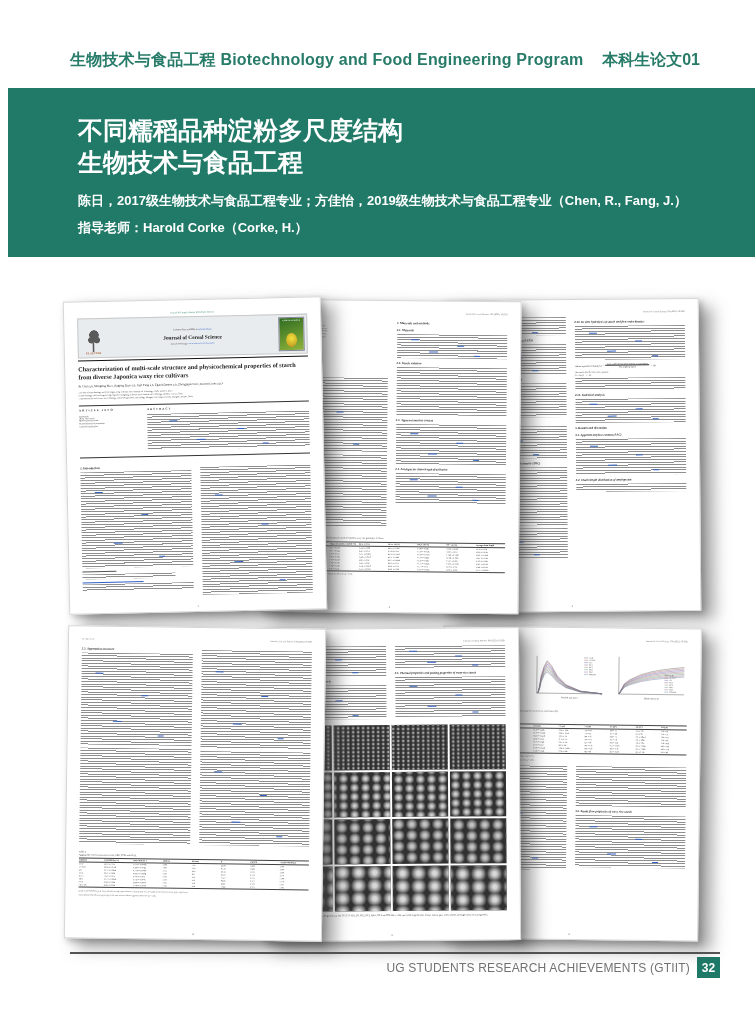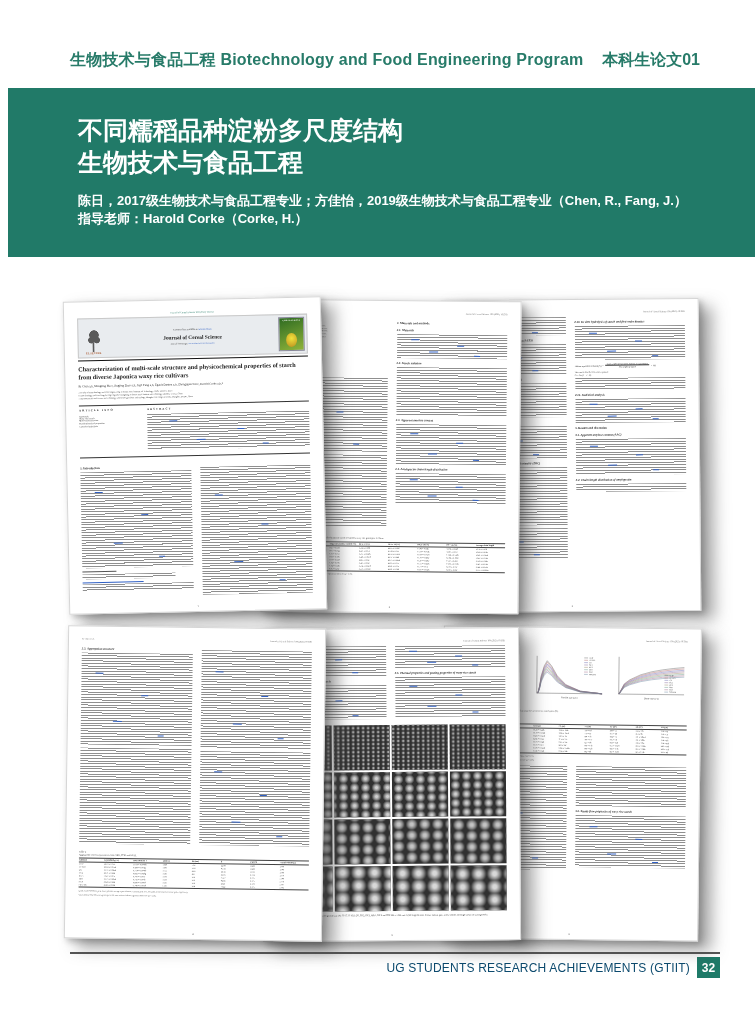--- a/index.html
+++ b/index.html
@@ -10,21 +10,21 @@
   .top-header{position:absolute;left:70px;right:55px;top:50px;display:flex;
               justify-content:space-between;align-items:baseline;}
   .top-header .prog{font-size:16px;font-weight:700;color:#277b69;letter-spacing:.2px;}
   .top-header .issue{font-size:16px;font-weight:700;color:#277b69;}
 
   
   .banner{position:absolute;left:8px;right:0;top:88px;height:169px;background:#217a68;
           color:#fff;padding:26px 55px 0 70px;box-sizing:border-box;}
   .banner .t1,.banner .t2{font-size:25px;font-weight:700;line-height:32px;}
   .banner .auth{margin-top:14px;font-size:13px;font-weight:700;}
-  .banner .adv{font-size:13px;font-weight:700;}
+  .banner .adv{margin-top:9px;font-size:13px;font-weight:700;}
   .banner .pub{margin-top:5px;font-size:11px;font-weight:400;}
 
   
   .thumb-row{position:absolute;left:0;width:755px;height:316px;}
   .row1{top:298px;} .row2{top:626px;}
   .sheet{position:absolute;width:258px;height:313px;background:#fff;border:0.5px solid #d6d6d6;
          box-shadow:13px 9px 16px rgba(75,75,75,.5), 3px 3px 6px rgba(0,0,0,.25);
          padding:11px 13px 8px;box-sizing:border-box;overflow:hidden;
          font-family:"Liberation Serif",serif;color:#1a1a1a;}
   .s1{left:66px;top:1px;z-index:30;transform:rotate(-1.2deg);}
@@ -99,21 +99,21 @@
   .sem.r2{background-image:radial-gradient(circle,#c4c4c4 1.5px,#808080 4px,transparent 6px);background-size:13px 11px;}
   .sem.r3{background-image:radial-gradient(circle,#d8d8d8 2px,#8f8f8f 5px,transparent 8px);background-size:16px 13px;}
   .sem.p1{background-position:2px 1px;} .sem.p2{background-position:4px 2px;} .sem.p3{background-position:1px 3px;}
   .figcap{font-size:2.15px;color:#222;margin-top:2.5px;line-height:2.8px;}
   .charts{display:flex;gap:6px;margin:3px 0 1px 72px;}
   svg.chart{width:76px;height:62px;background:#fff;}
 
   
   .footer-rule{position:absolute;left:70px;top:952px;width:650px;border-top:2px solid #555;}
   .footer-bar{position:absolute;top:957px;right:35px;display:flex;align-items:center;gap:7px;}
-  .footer-bar .flabel{font-size:12px;color:#0c4a6e;letter-spacing:.2px;}
+  .footer-bar .flabel{font-size:12px;color:#737373;letter-spacing:.2px;}
   .footer-badge{width:23px;height:21px;background:#1e7a68;color:#fff;font-size:12px;font-weight:700;
                 display:flex;align-items:center;justify-content:center;}
 </style>
 </head>
 <body>
 
 <div class="page">
 
   <div class="top-header">
     <span class="prog">生物技术与食品工程 Biotechnology and Food Engineering Program</span>

